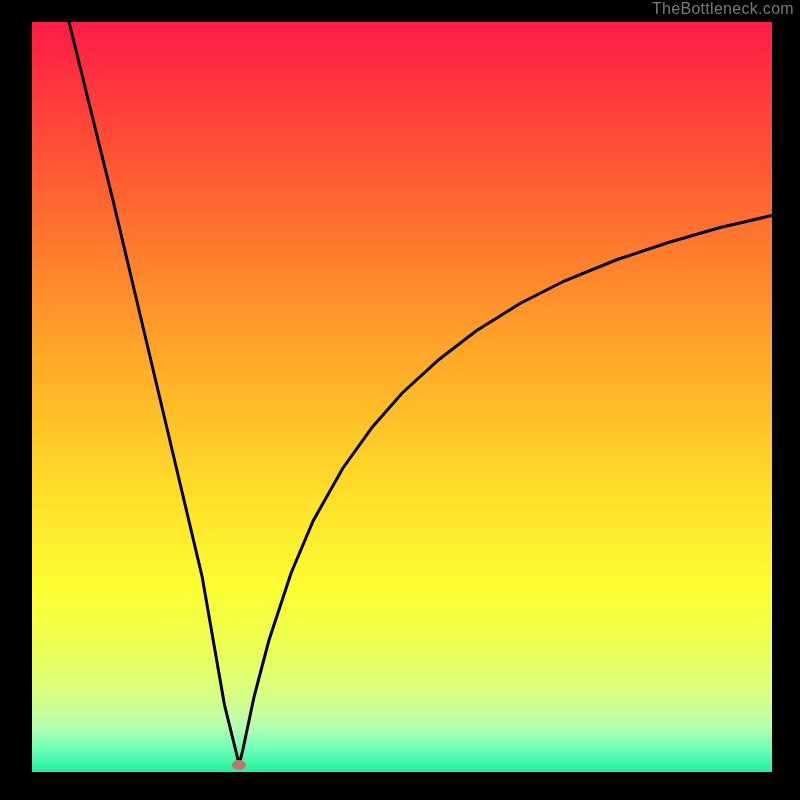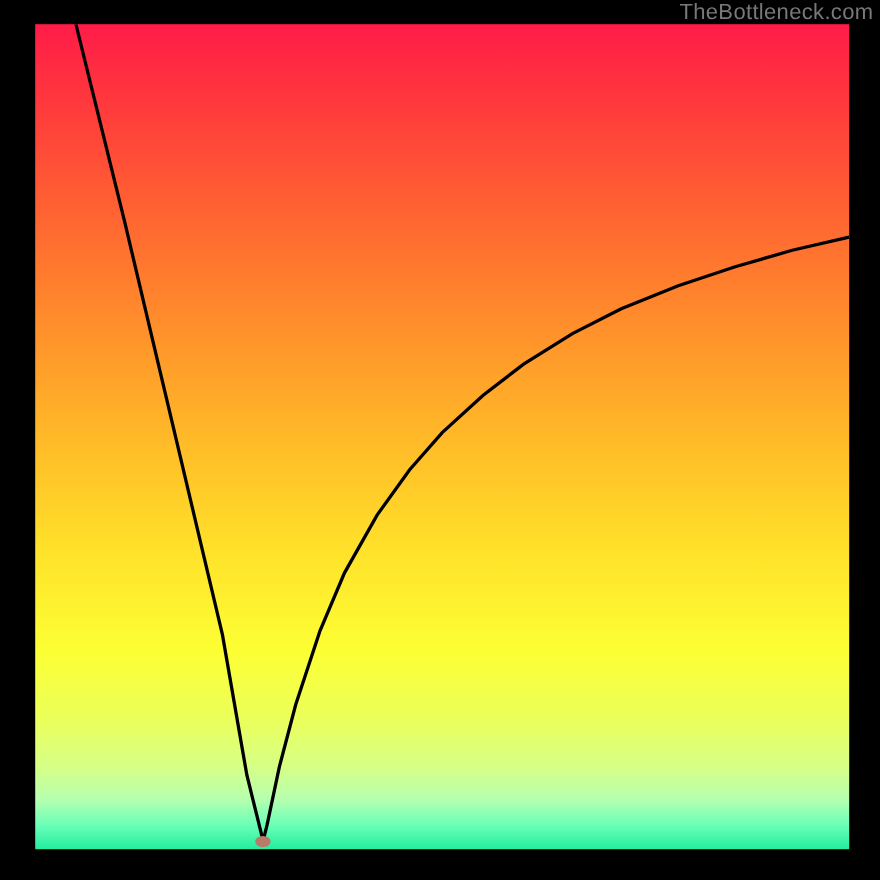--- a/index.html
+++ b/index.html
@@ -42,21 +42,21 @@
   }
   .dot {
     position: absolute;
     border-radius: 50%;
     background: #b97a6a;
   }
   .watermark {
     position: absolute;
     top: 0px;
     right: 6px;
-    font-size: 20px;
+    font-size: 16px;
     color: #79797b;
     font-weight: 500;
     letter-spacing: 0.3px;
     user-select: none;
   }
   
   svg { display: block; }
 </style>
 </head>
 <body>

